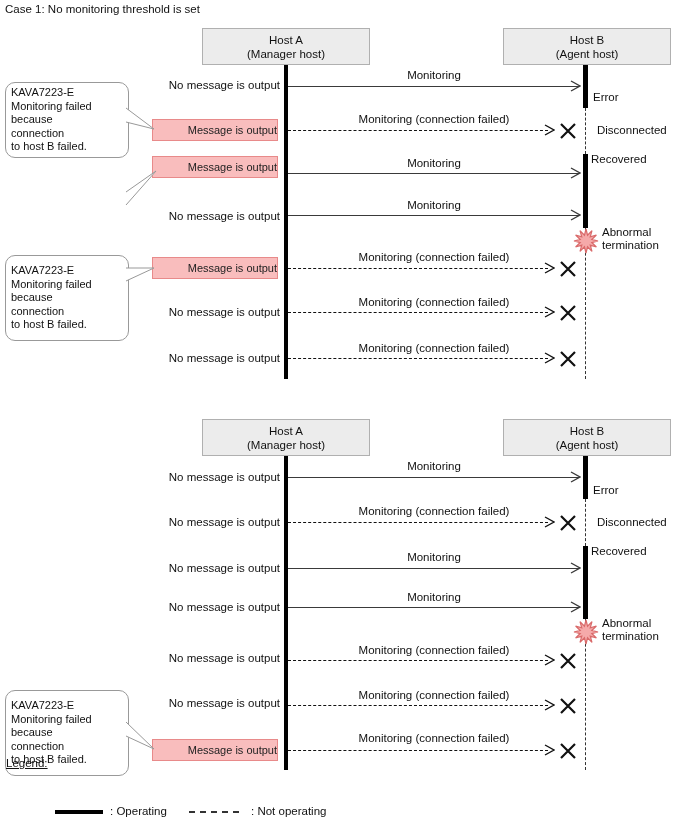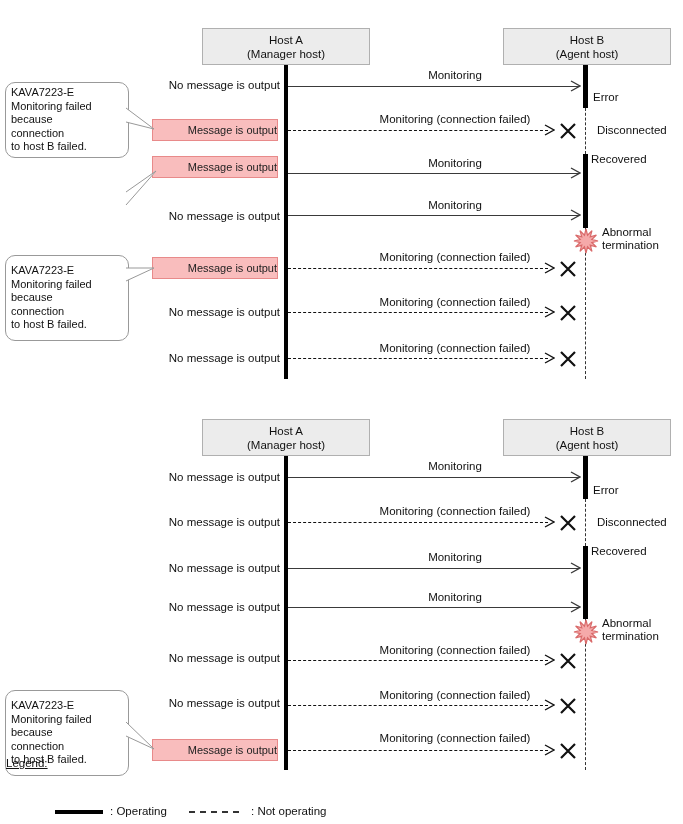--- a/index.html
+++ b/index.html
@@ -2,21 +2,21 @@
 <html style="--host-box-fill: #ececec; --host-box-border: #b0b0b0; --message-box-fill: #f9bdbd; --message-box-border: #e88a8a; --burst-fill: #f5a9a9; --burst-border: #d96a6a;"><head>
 <meta charset="utf-8">
 <style>
   html,body{margin:0;padding:0;background:#fff;}
   #diagram{position:relative;width:683px;height:824px;background:#fff;
     font-family:"Liberation Sans",sans-serif;color:#111;overflow:hidden;}
   .abs{position:absolute;}
   .lbl{font-size:11.5px;line-height:14px;color:#111;}
   .title{font-size:11.5px;color:#111;}
   .left-lbl{left:55px;width:225px;text-align:right;}
-  .alabel{left:288px;width:292px;text-align:center;padding-left:21px;}
+  .alabel{left:288px;width:292px;text-align:center;}
   .right-lbl{font-size:11.5px;line-height:13px;}
   .pre{white-space:pre-line;}
   .host-box{width:166px;height:35px;background:var(--host-box-fill,#ececec);
     border:1px solid var(--host-box-border,#b0b0b0);display:flex;flex-direction:column;
     align-items:center;justify-content:center;font-size:11.5px;line-height:14px;}
   .pink{left:152px;width:124px;height:20px;background:var(--message-box-fill,#f9bdbd);
     border:1px solid var(--message-box-border,#e88a8a);text-align:right;
     font-size:11px;line-height:20px;color:#222;}
   .lifeline-a{left:284px;width:4px;background:#000;}
   .hb-thick{left:583px;width:5px;background:#000;}
@@ -27,20 +27,21 @@
     font-size:11px;line-height:13.5px;padding:2px 5px;display:flex;align-items:center;}
   .tail{overflow:visible;}
   .legend-solid{width:48px;height:4px;background:#000;}
   .legend-dash{width:50px;height:0;border-top:2px dashed #333;}
 </style>
 </head>
 <body>
 
 <div id="diagram">
 
+  <div class="abs title" style="left:5px;top:3px;">Case 1: No monitoring threshold is set</div>
 
   <div class="abs host-box" style="left:202px;top:28px;">
     <span>Host A</span>
     <span>(Manager host)</span>
   </div>
   <div class="abs host-box" style="left:503px;top:28px;">
     <span>Host B</span>
     <span>(Agent host)</span>
   </div>
 

